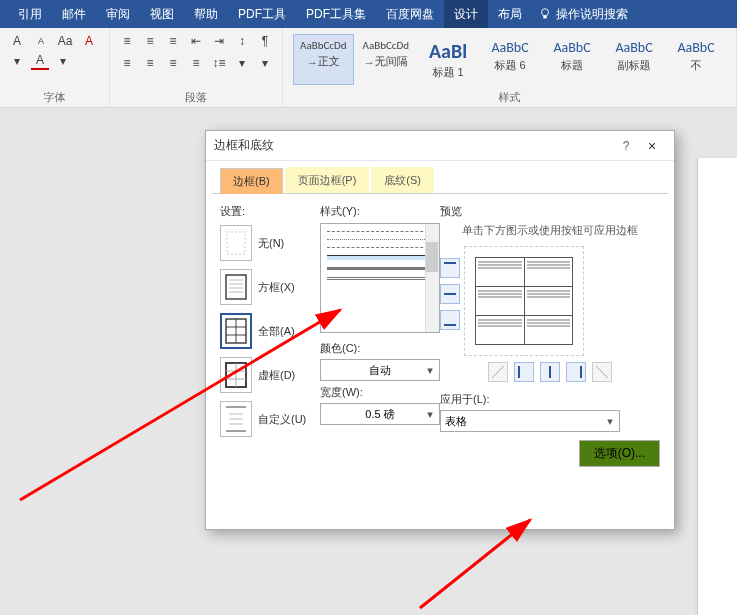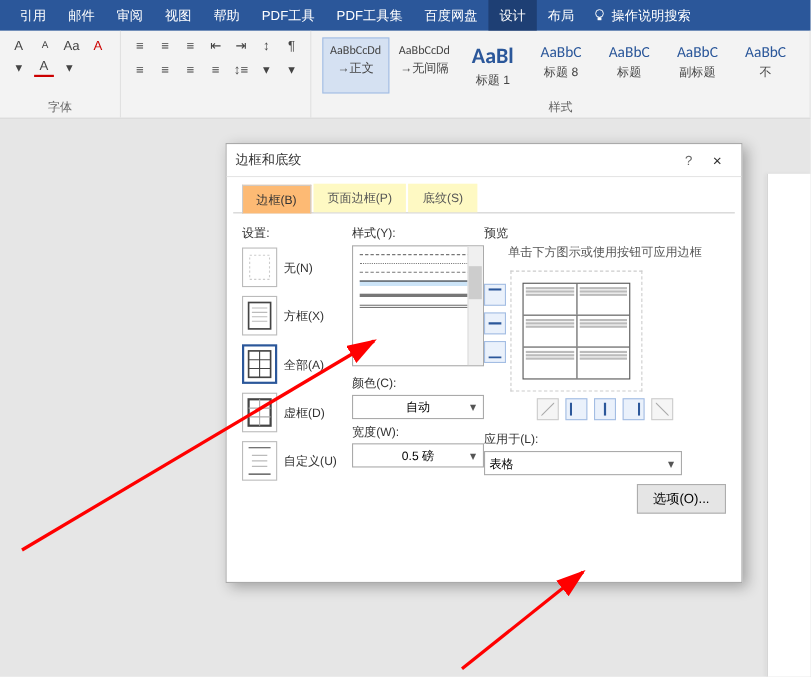--- a/index.html
+++ b/index.html
@@ -79,21 +79,21 @@
   .preview-table .prow { flex: 1; border-bottom: 1px solid #555; display: flex; }
   .preview-table .prow:last-child { border-bottom: none; }
   .preview-table .pcell { flex: 1; border-right: 1px solid #555; padding: 2px; }
   .preview-table .pcell:last-child { border-right: none; }
   .preview-table .pcell div { height: 2px; background: #bbb; margin: 1px 0; }
   .preview-bottom-btns { display: flex; gap: 6px; margin-top: 6px; justify-content: center; }
   
   .apply-row { margin-top: 10px; }
   .apply-row .combo { width: 180px; }
   .options-row { text-align: right; margin-top: 8px; }
-  .btn { display: inline-block; padding: 4px 14px; border: 1px solid #adadad; background: #e5e5e5; font-size: 12px; cursor: pointer; min-width: 62px; text-align: center; }
+  .btn { display: inline-block; padding: 4px 14px; border: 1px solid #adadad; background: #4d7c0f; font-size: 12px; cursor: pointer; min-width: 62px; text-align: center; }
   .btn.primary { border-color: #2b579a; }
   
   .dialog-footer { position: absolute; bottom: 10px; right: 14px; display: flex; gap: 8px; }
   
   
   .arrow { position: absolute; z-index: 200; pointer-events: none; }
 </style>
 </head>
 <body>
 
@@ -150,39 +150,40 @@
       <div class="icon-row">
         <span class="icon-btn">≡</span>
         <span class="icon-btn">≡</span>
         <span class="icon-btn">≡</span>
         <span class="icon-btn">≡</span>
         <span class="icon-btn">↕≡</span>
         <span class="icon-btn">▾</span>
         <span class="icon-btn">▾</span>
       </div>
     </div>
+    <div class="ribbon-group-label">段落</div>
   </div>
 
   <div class="ribbon-group styles-group">
     <div class="styles-gallery">
       <div class="style-item active">
         <div class="preview small">AaBbCcDd</div>
         <div class="name">→正文</div>
       </div>
       <div class="style-item">
         <div class="preview small">AaBbCcDd</div>
         <div class="name">→无间隔</div>
       </div>
       <div class="style-item">
         <div class="preview big">AaBl</div>
         <div class="name">标题 1</div>
       </div>
       <div class="style-item">
         <div class="preview med">AaBbC</div>
-        <div class="name">标题 8</div>
+        <div class="name">标题 6</div>
       </div>
       <div class="style-item">
         <div class="preview med">AaBbC</div>
         <div class="name">标题</div>
       </div>
       <div class="style-item">
         <div class="preview med">AaBbC</div>
         <div class="name">副标题</div>
       </div>
       <div class="style-item">

